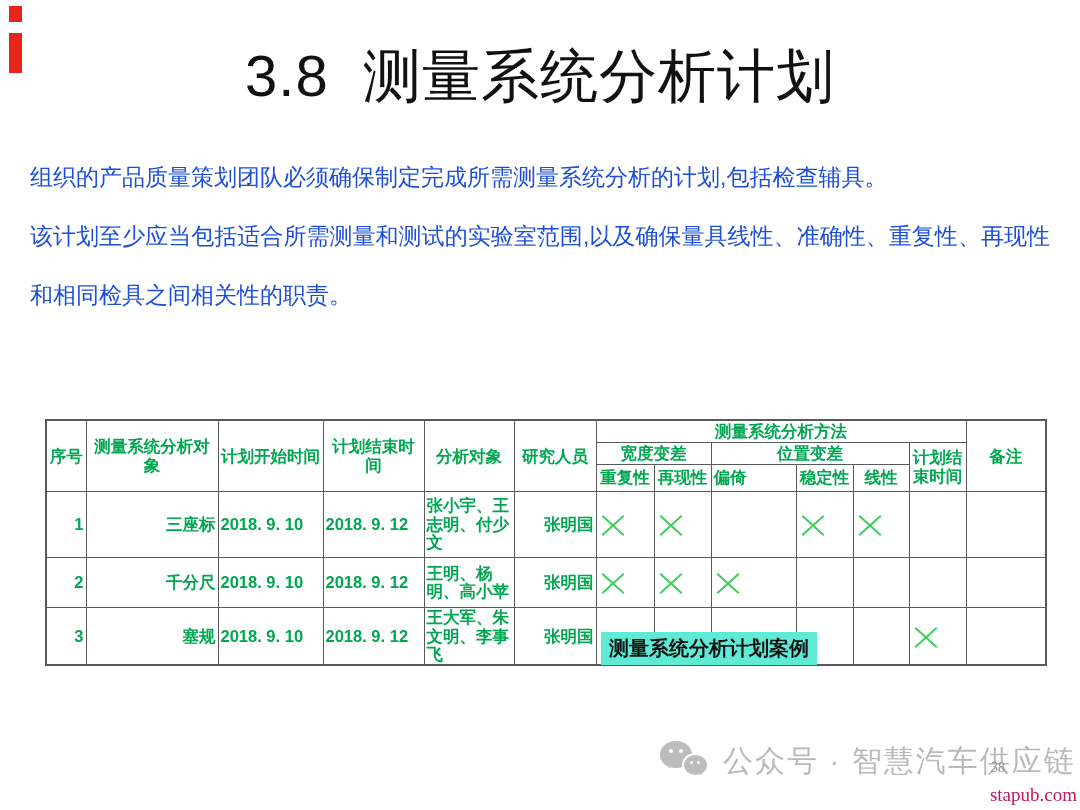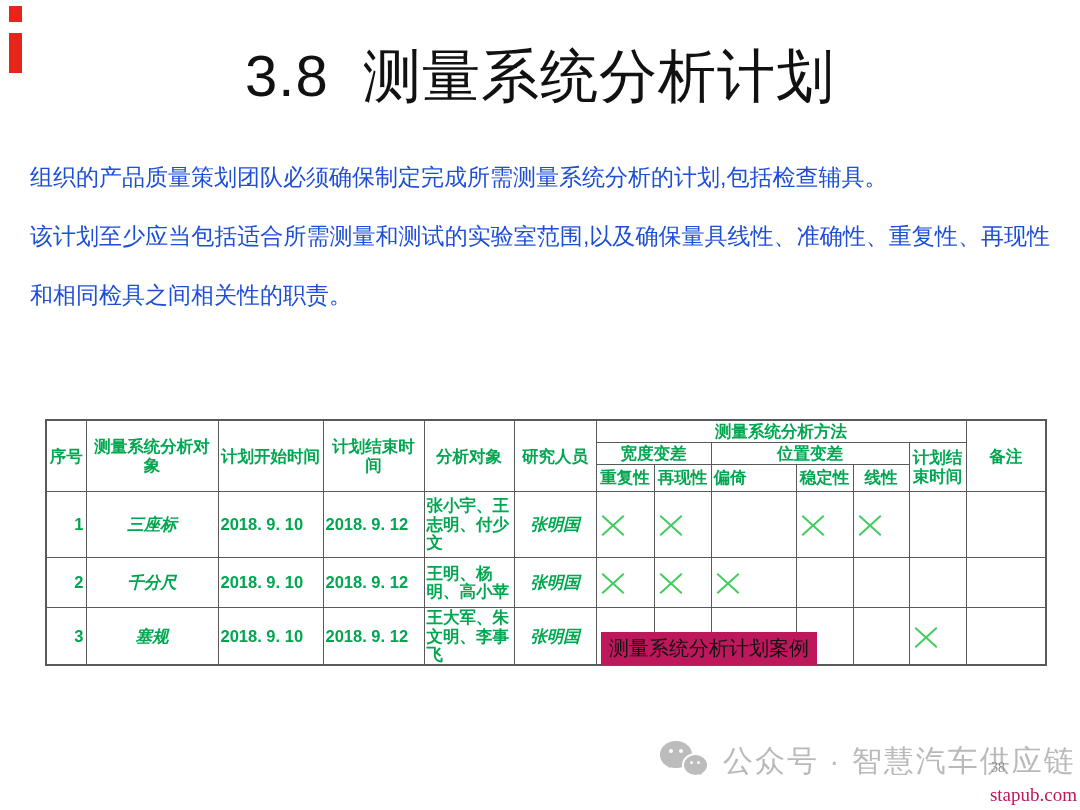--- a/index.html
+++ b/index.html
@@ -24,36 +24,36 @@
   .table-wrap{position:absolute;top:419px;left:45px;width:1000px;}
   .tbl-caption{text-align:center;font-size:16px;font-weight:bold;color:#00a650;
     height:20px;line-height:18px;}
   table.msa{border-collapse:collapse;table-layout:fixed;width:1000px;
     border:2px solid #595959;}
   table.msa td,table.msa th{border:1.5px solid #595959;padding:0 2px;
     font-size:16.5px;font-weight:bold;color:#00a650;overflow:hidden;
     line-height:1.12;vertical-align:middle;}
   table.msa th{text-align:center;font-weight:bold;}
   td.num{text-align:right;padding-right:1px;}
-  td.obj{text-align:center;font-style:italic;}
+  td.obj{text-align:right;}
   td.date{text-align:left;padding-left:8px;white-space:nowrap;}
   td.members{text-align:left;line-height:1.15;}
   td.markcell{text-align:left;vertical-align:middle;}
 
   
   .xmark{display:none;}
   .xmark.on{display:inline-block;position:relative;width:24px;height:22px;margin-left:2px;vertical-align:middle;}
   .xmark.on::before,.xmark.on::after{content:"";position:absolute;left:11px;top:-2px;
     width:2px;height:29px;background:#41cc5e;}
   .xmark.on::before{transform:rotate(48deg);}
   .xmark.on::after{transform:rotate(-48deg);}
 
   
-  .overlay-note{position:absolute;left:556px;top:213px;background:#be185d;
-    color:#111;font-size:20px;font-weight:400;padding:3px 8px;white-space:nowrap;}
+  .overlay-note{position:absolute;left:556px;top:213px;background:#5eead4;
+    color:#111;font-size:20px;font-weight:700;padding:3px 8px;white-space:nowrap;}
 
   
   .footer{position:absolute;top:739px;left:660px;display:flex;align-items:center;gap:13px;}
   .wechat-icon{position:relative;width:50px;height:44px;}
   .bubble-big{position:absolute;left:0;top:2px;width:32px;height:27px;background:#bcbcbc;
     border-radius:50% 50% 48% 48%;}
   .bubble-big::before,.bubble-big::after{content:"";position:absolute;top:8px;width:4px;height:4px;
     border-radius:50%;background:#ffffff;}
   .bubble-big::before{left:9px;} .bubble-big::after{left:19px;}
   .bubble-big .tail{position:absolute;left:4px;bottom:-5px;width:0;height:0;

